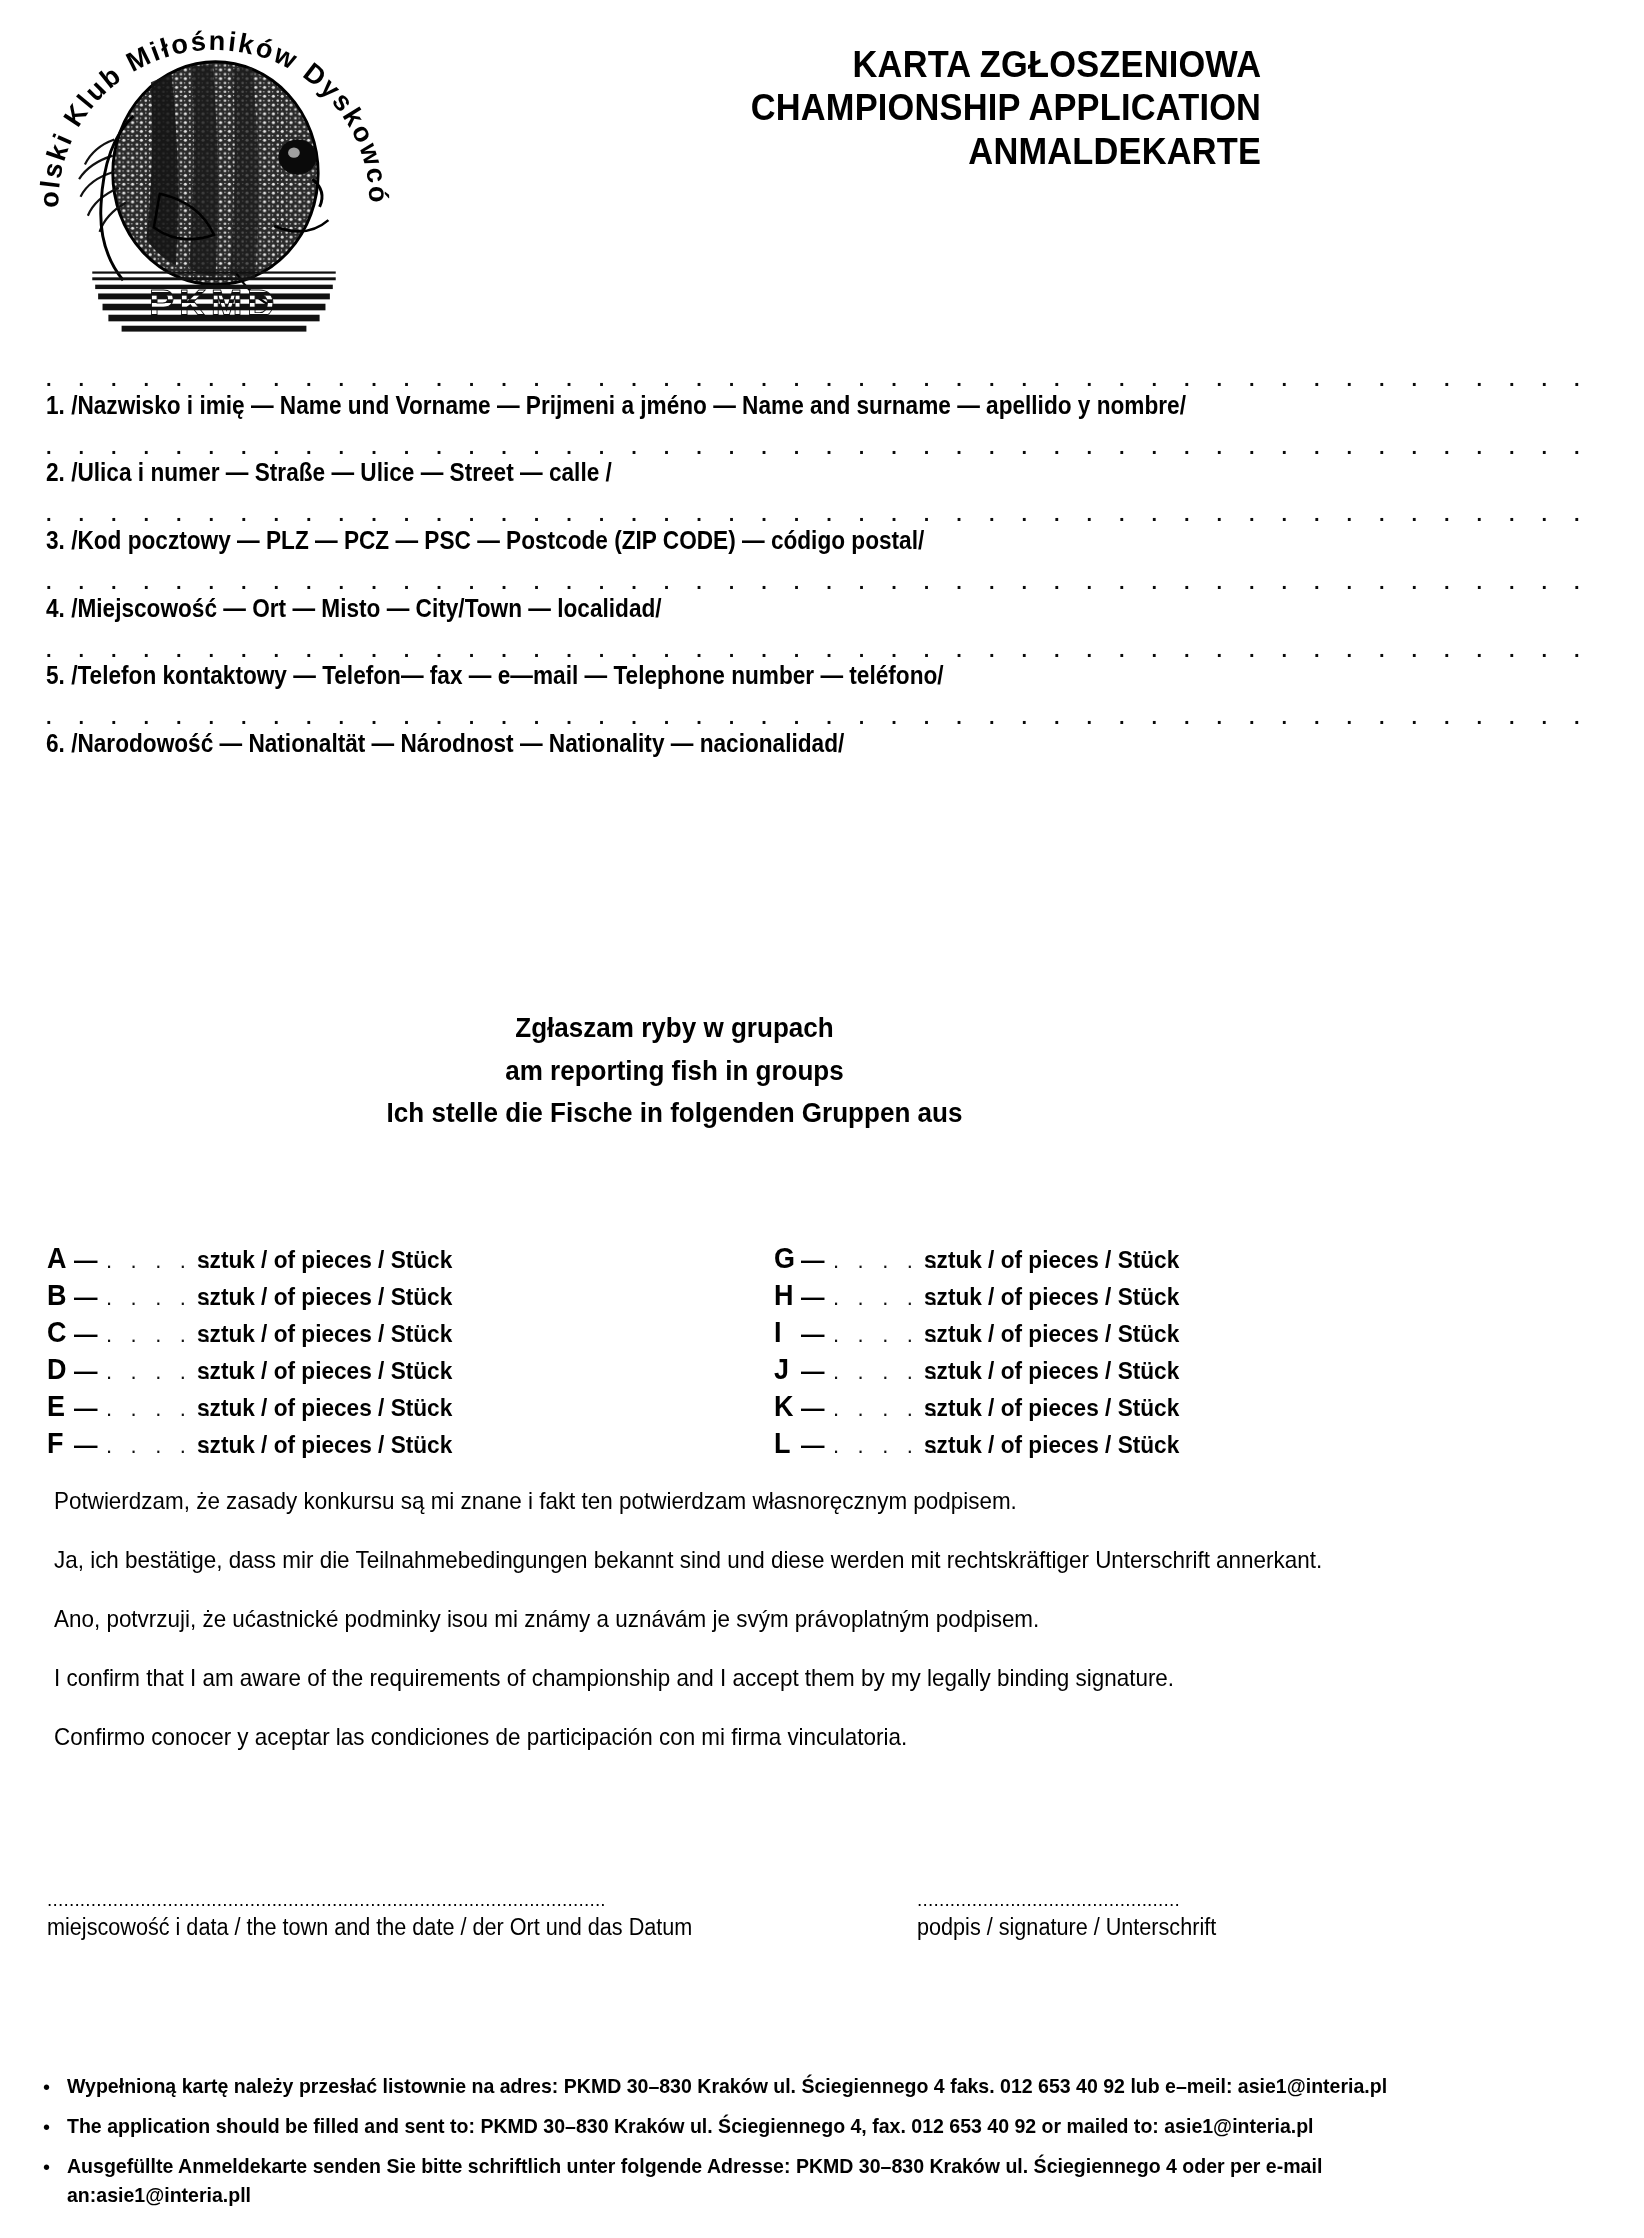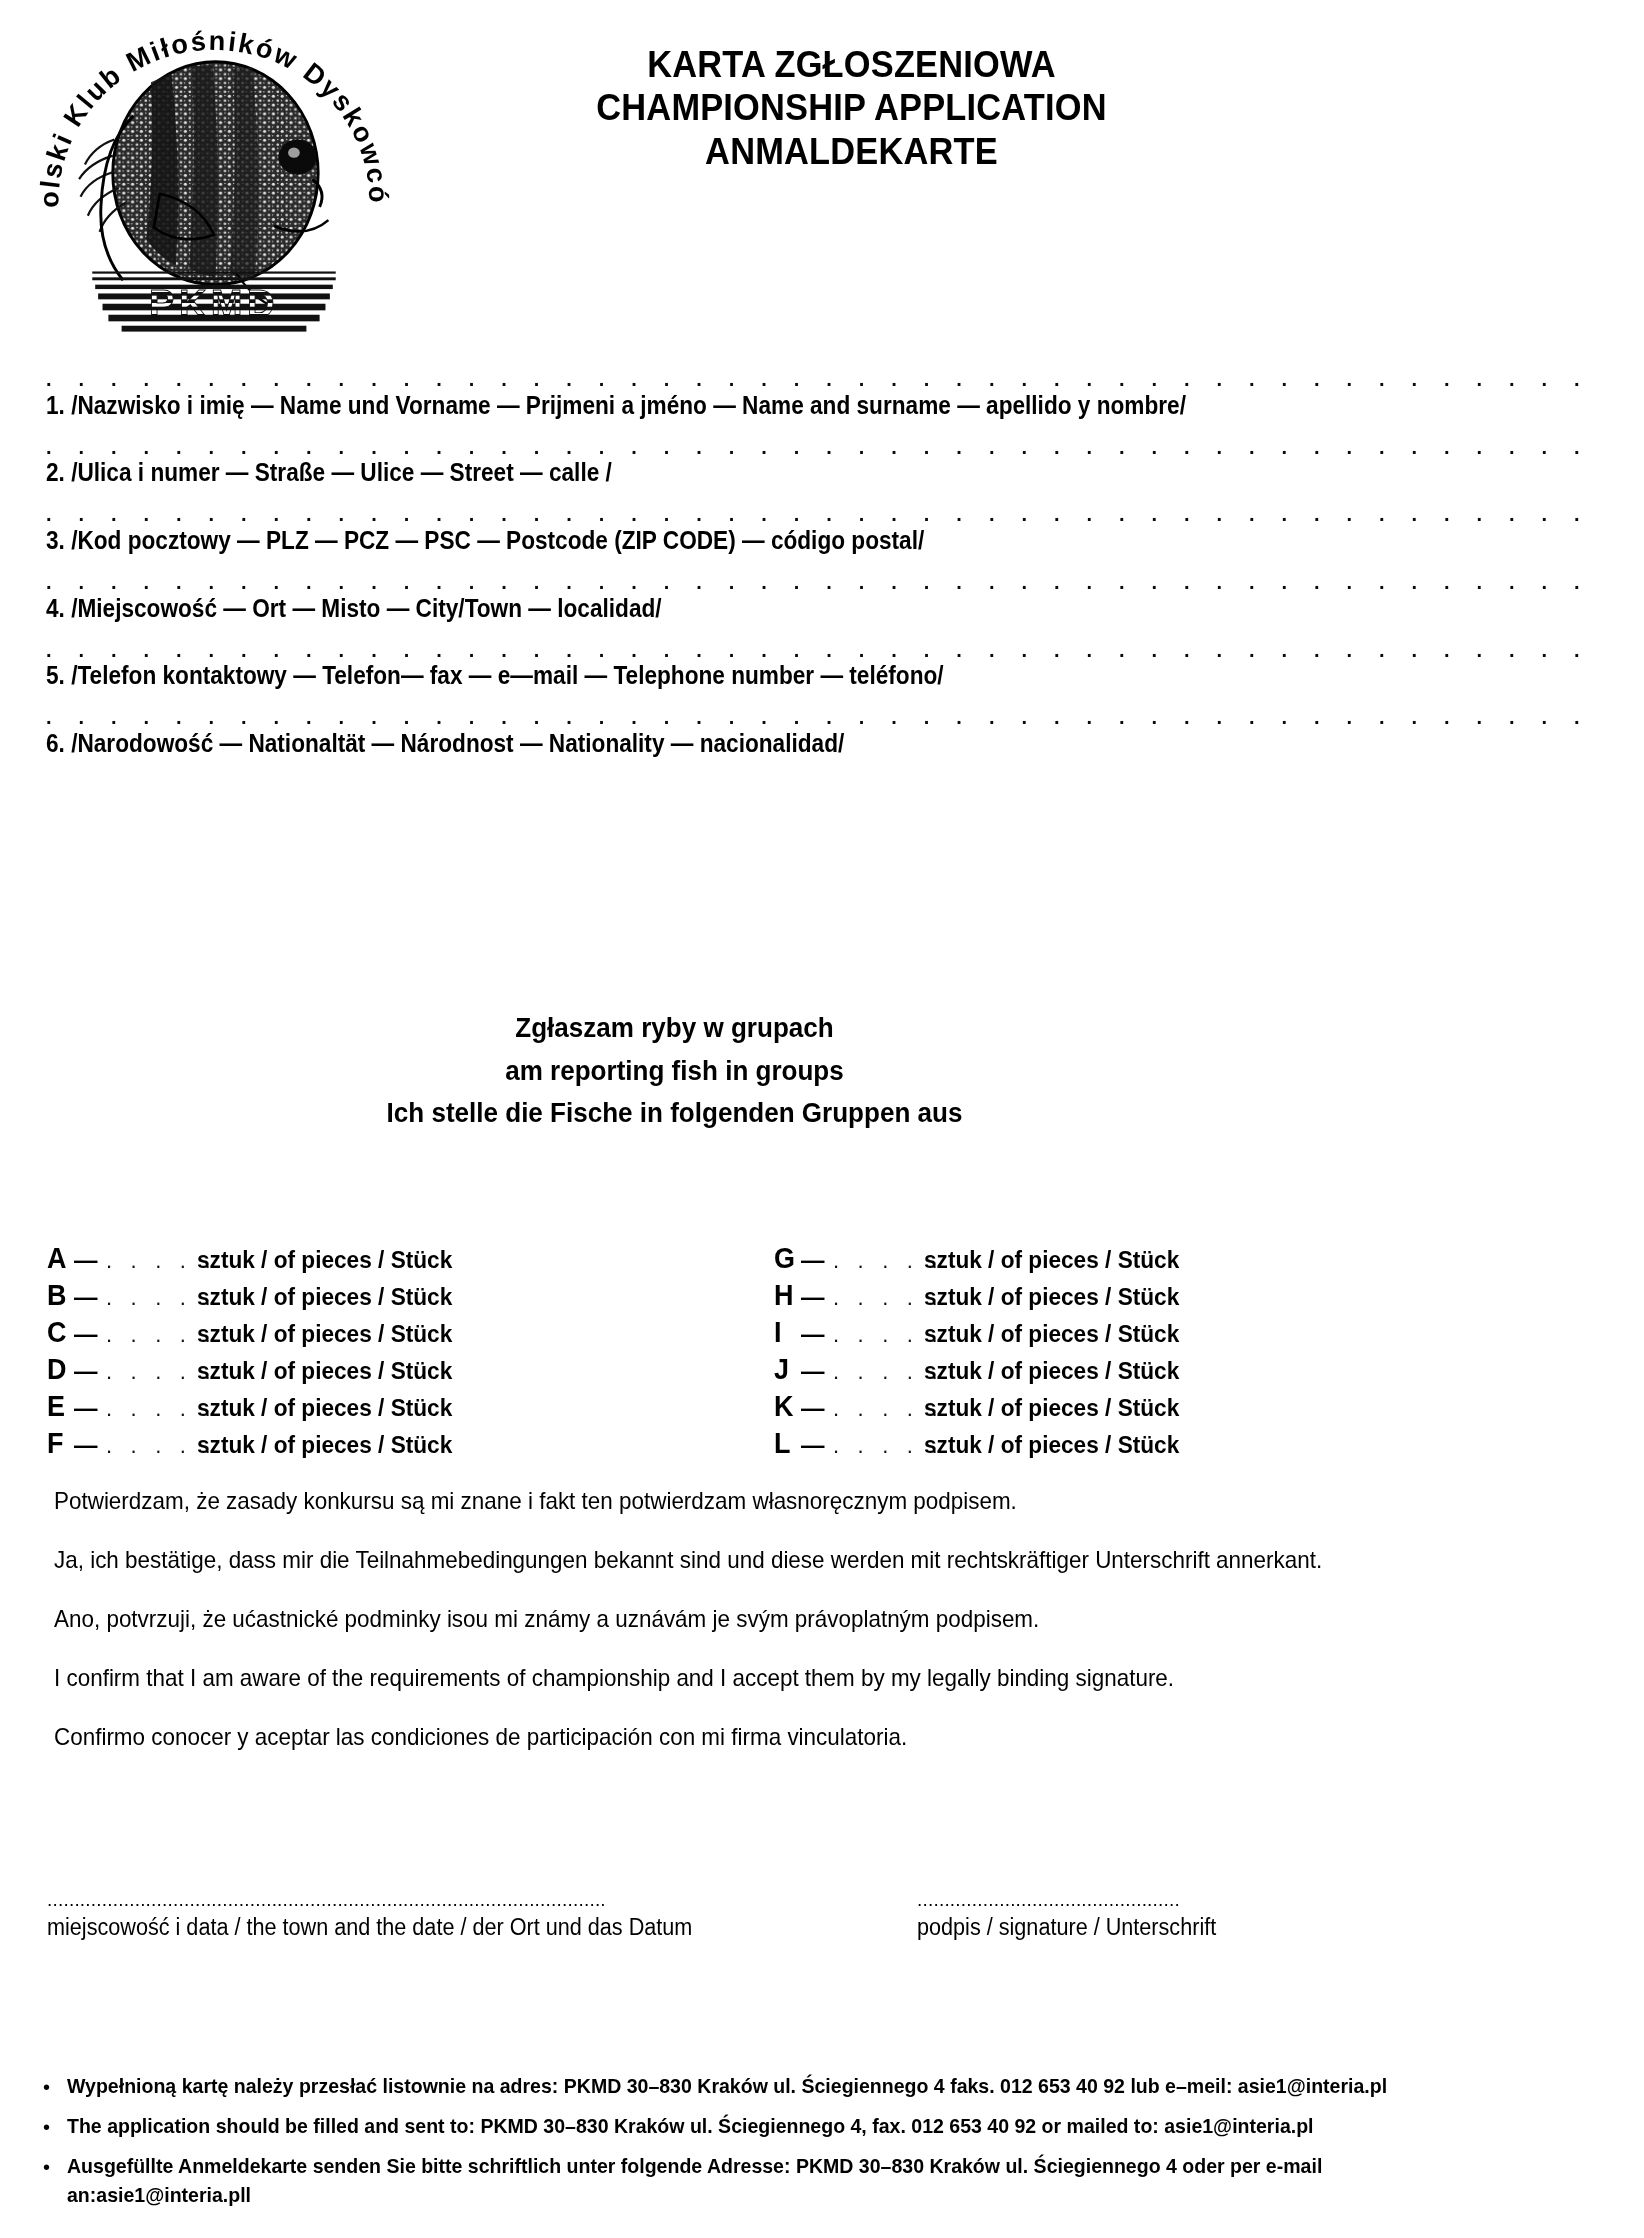--- a/index.html
+++ b/index.html
@@ -39,21 +39,21 @@
     width: 396px;
     height: 330px;
   }
   .logo-svg { display: block; }
 
   .title-block {
     position: absolute;
     left: 411px;
     top: 43px;
     width: 881px;
-    text-align: center;
+    text-align: right;
   }
   .title-line {
     font-family: "Liberation Sans", sans-serif;
     font-weight: 700;
     font-size: 37px;
     letter-spacing: 0.2px;
     line-height: 1.17;
     transform: scaleX(0.93);
     transform-origin: center center;
     white-space: nowrap;

